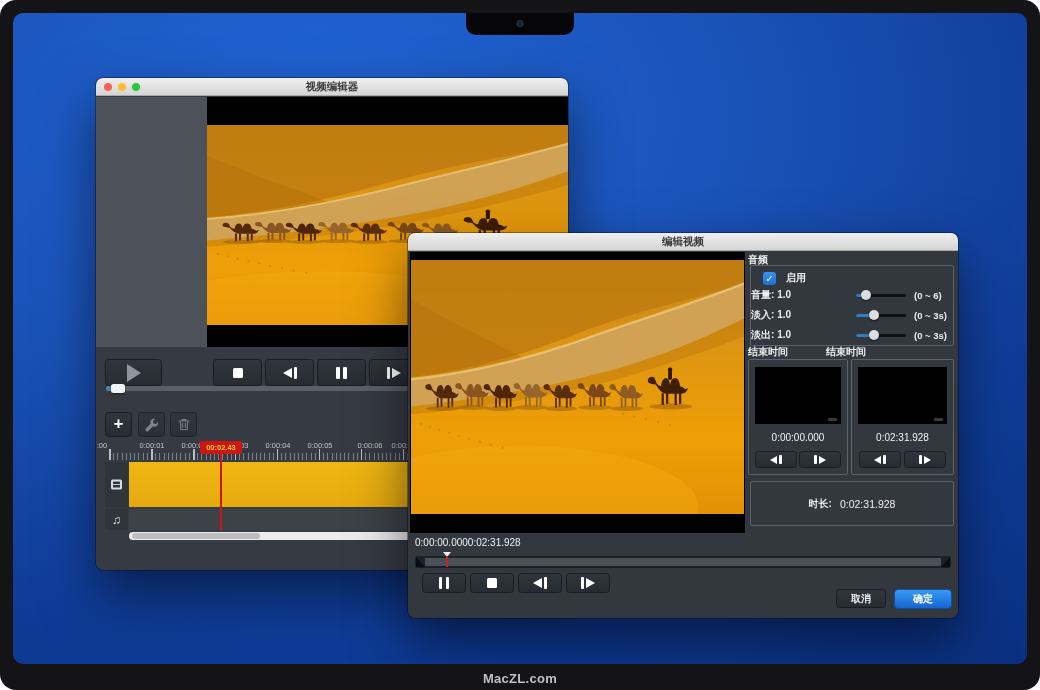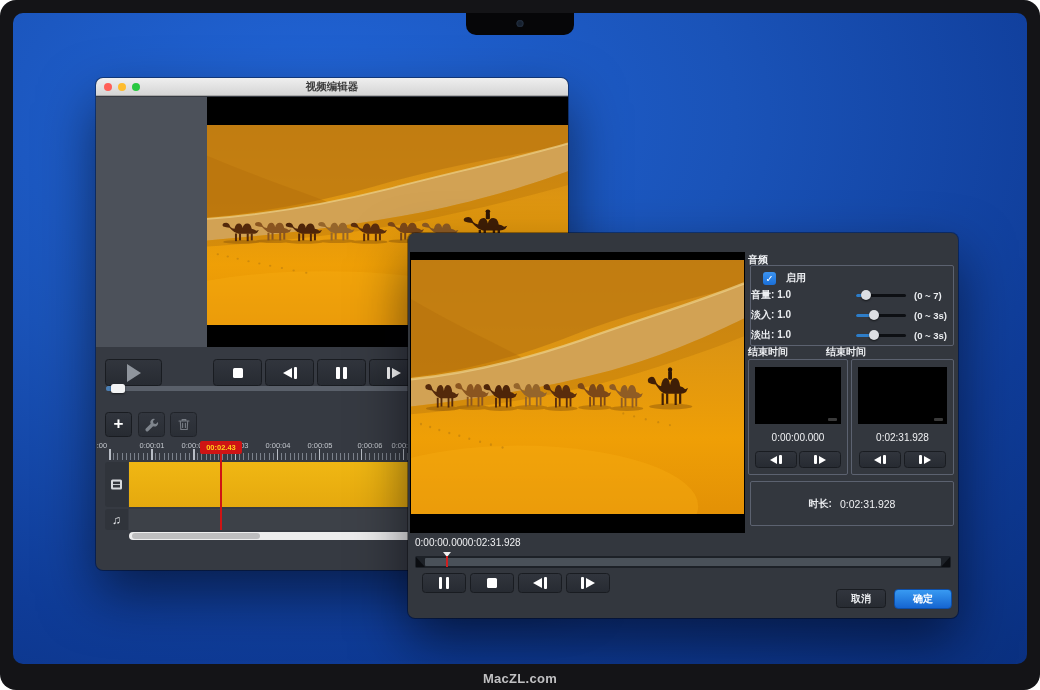--- a/index.html
+++ b/index.html
@@ -278,20 +278,23 @@
           <span>Music</span>
         </div>
       </div>
 
       <div class="hscroll">
         <div class="hthumb"></div>
       </div>
     </div>
 
     <div class="win win-front">
+      <div class="titlebar">
+        <div class="title">编辑视频</div>
+      </div>
 
       <div class="preview-f">
         <svg viewBox="0 0 400 260" preserveAspectRatio="none">
             <use href="#desert-scene"></use>
           </svg>
       </div>
 
       <div class="sect-title">音频</div>
       <div class="groupbox">
         <div class="chkrow">
@@ -301,21 +304,21 @@
           <span class="chklabel">启用</span>
         </div>
 
         <div class="srow" style="top:22px;width:100%">
           <span class="slabel"><span>音量:</span> <span>1.0</span></span>
           <span class="slider">
             <span class="strack"></span>
             <span class="sfill" style="width:20%"></span>
             <span class="sknob" style="left:calc(20% - 5px)"></span>
           </span>
-          <span class="srange">(0 ~ 7)</span>
+          <span class="srange">(0 ~ 6)</span>
         </div>
 
         <div class="srow" style="top:42px;width:100%">
           <span class="slabel"><span>淡入:</span> <span>1.0</span></span>
           <span class="slider">
             <span class="strack"></span>
             <span class="sfill" style="width:36%"></span>
             <span class="sknob" style="left:calc(36% - 5px)"></span>
           </span>
           <span class="srange">(0 ~ 3s)</span>

